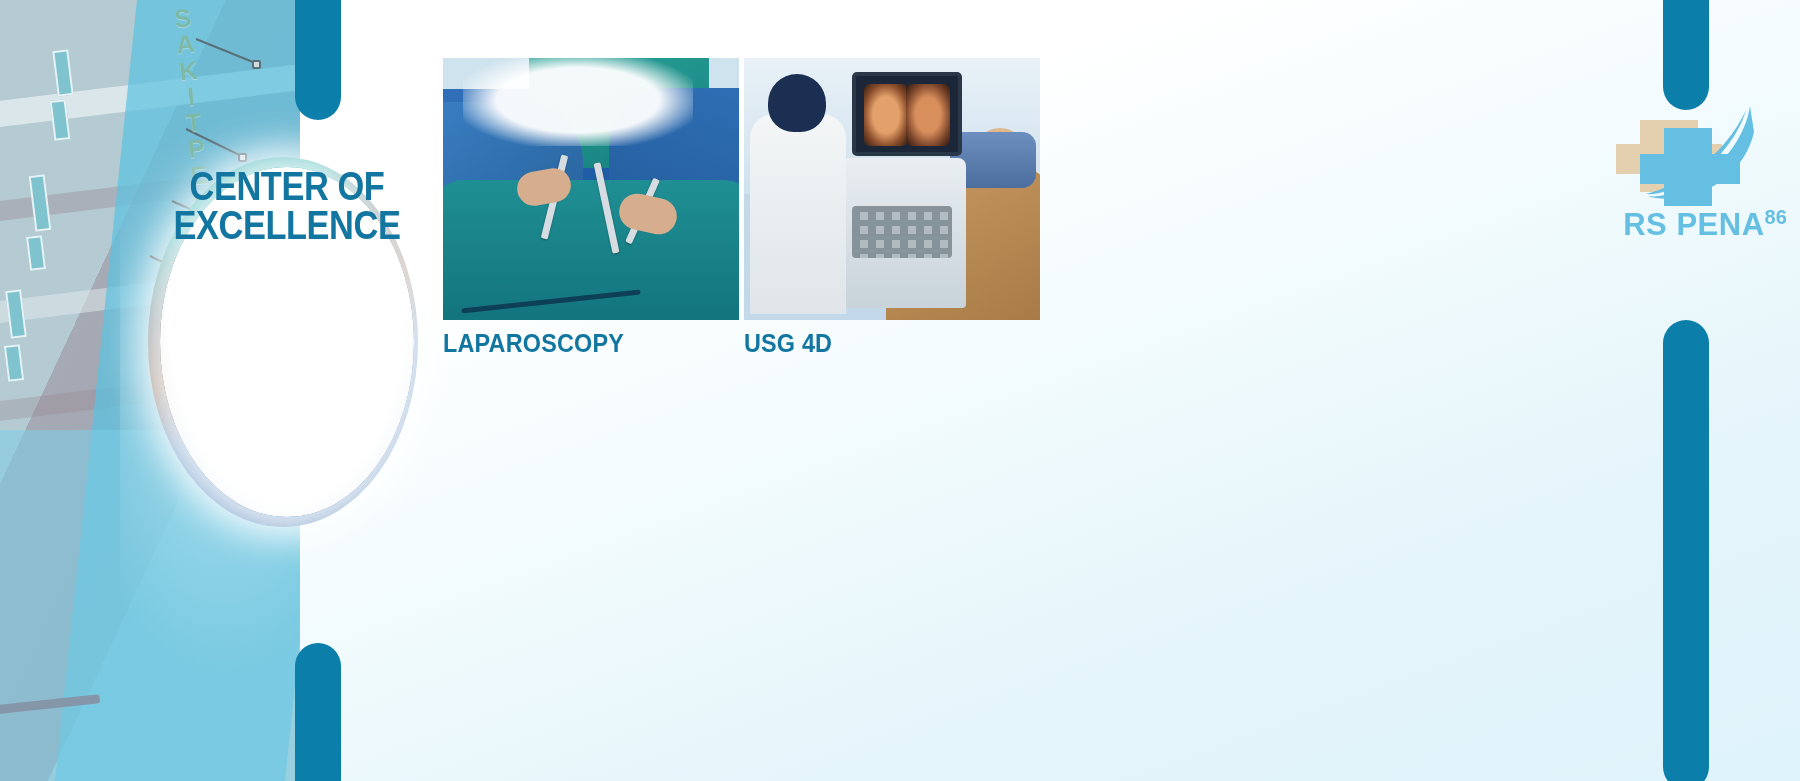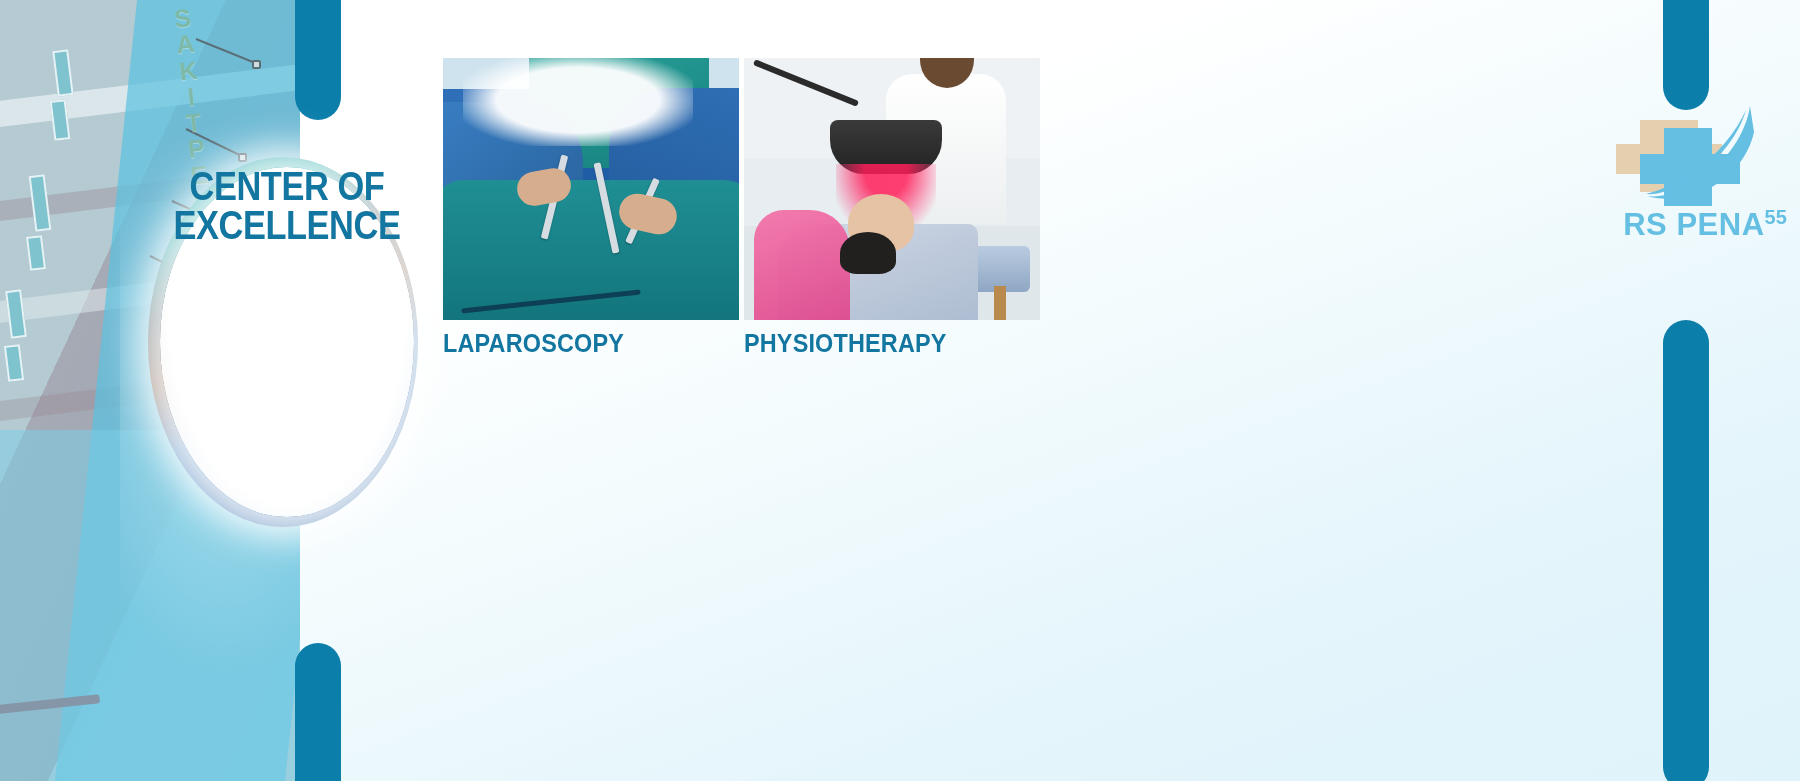--- a/index.html
+++ b/index.html
@@ -604,49 +604,46 @@
             <div class="lap-tool t3"></div>
             <div class="lap-hand h1"></div>
             <div class="lap-hand h2"></div>
             <div class="lap-cable"></div>
             <div class="lap-haze"></div>
           </div>
         </div>
         <div class="cell-label">LAPAROSCOPY</div>
       </div>
 
-
       <div class="cell">
         <div class="thumb">
-          <div class="scene sc-phy">
-            <div class="phy-bed"></div>
-            <div class="phy-bed-leg"></div>
-            <div class="phy-bed-leg2"></div>
-            <div class="phy-therapist"></div>
-            <div class="phy-lamp-arm"></div>
-            <div class="phy-lamp-head"></div>
-            <div class="phy-lamp-glow"></div>
-            <div class="phy-patient"></div>
-            <div class="phy-pink"></div>
-            <div class="phy-hair"></div>
+          <div class="scene sc-usg">
+            <div class="usg-wall"></div>
+            <div class="usg-pat"></div>
+            <div class="usg-pillow"></div>
+            <div class="usg-machine"></div>
+            <div class="usg-keys"></div>
+            <div class="usg-monitor"></div>
+            <div class="usg-doc"></div>
           </div>
         </div>
-        <div class="cell-label">PHYSIOTHERAPY</div>
+        <div class="cell-label">USG 4D</div>
       </div>
+
 
     </div>
   </div>
 
   <div class="logo">
     <div class="logo-mark">
       <div class="cross-beige"></div>
       <div class="cross-blue"></div>
       <svg class="swoosh" viewBox="0 0 124 104">
         <path d="M116 2 C112 30 92 58 66 76 C48 88 28 94 14 92 C24 96 44 96 62 90 C92 80 114 56 120 28 Z" fill="#64bfe3"></path>
         <path d="M112 6 C104 34 80 62 52 78 C36 87 22 91 12 90 C28 86 46 78 62 66 C84 50 102 28 112 6 Z" fill="#64bfe3"></path>
       </svg>
     </div>
     <div class="logo-text">
-      <span>RS PENA</span><span class="sup">55</span>
+      <span>RS PENA</span><span class="sup">86</span>
     </div>
   </div>
 
 </div>
 
 </body></html>

